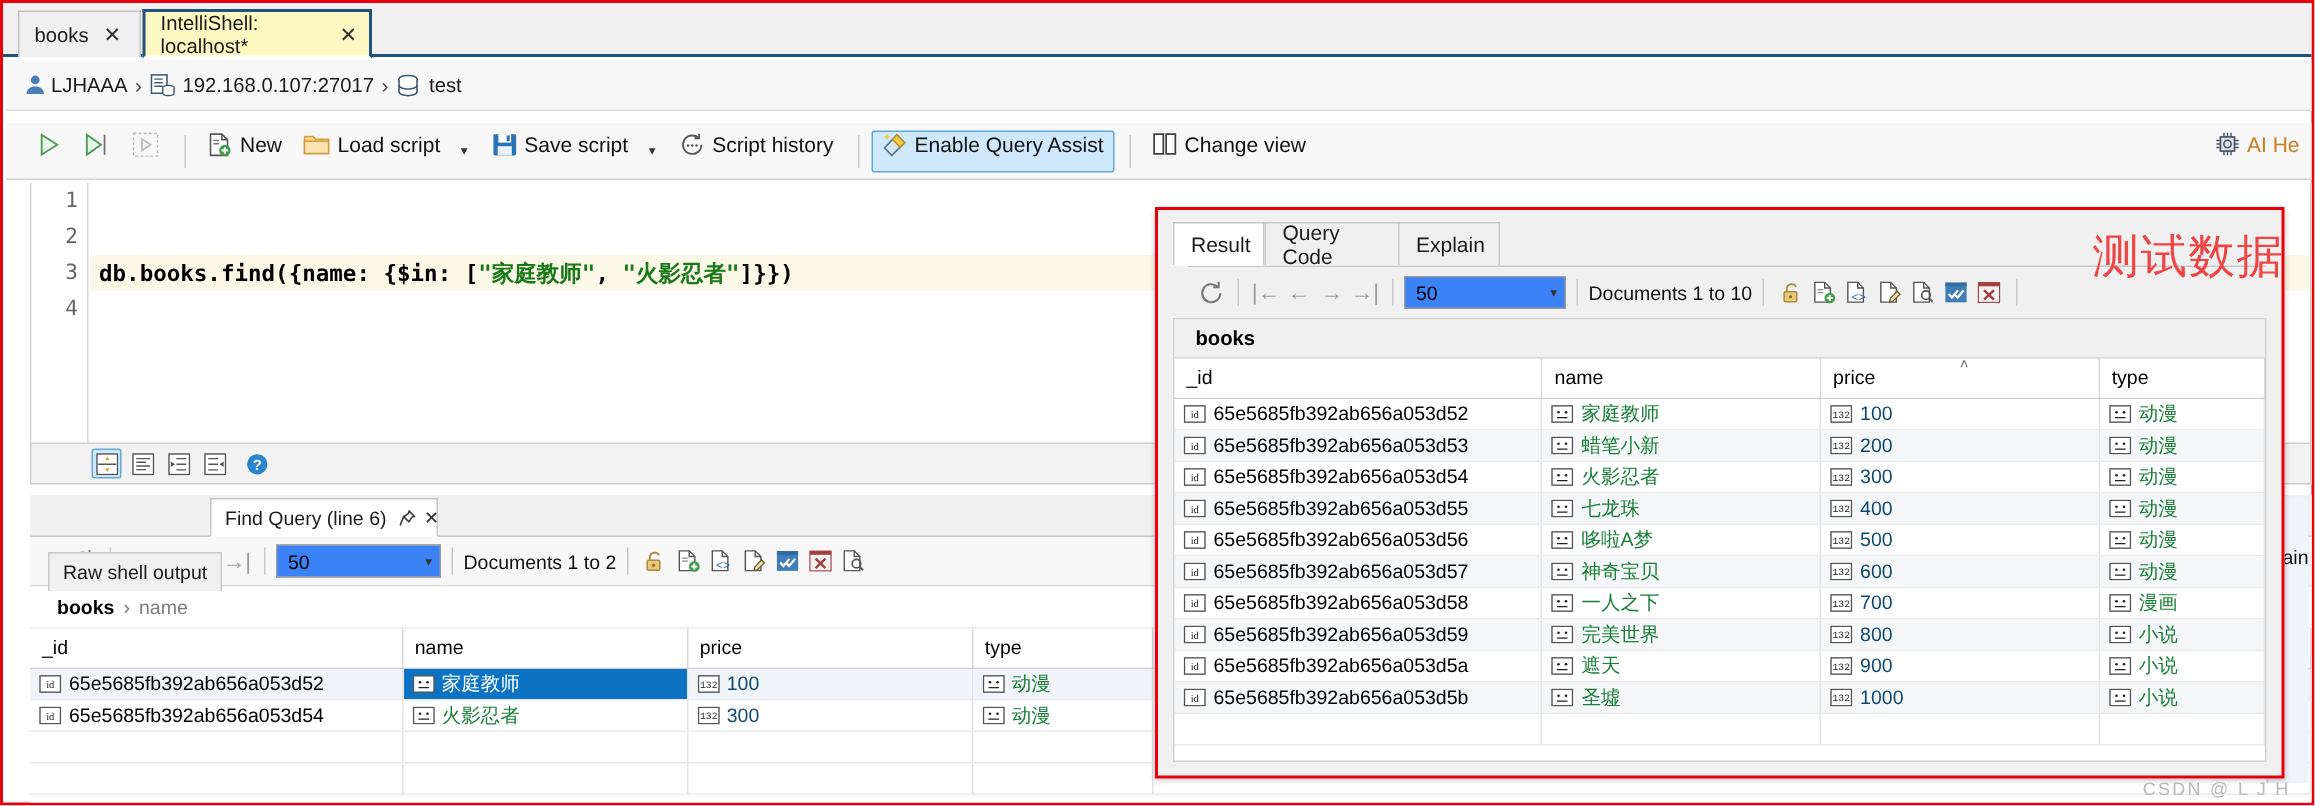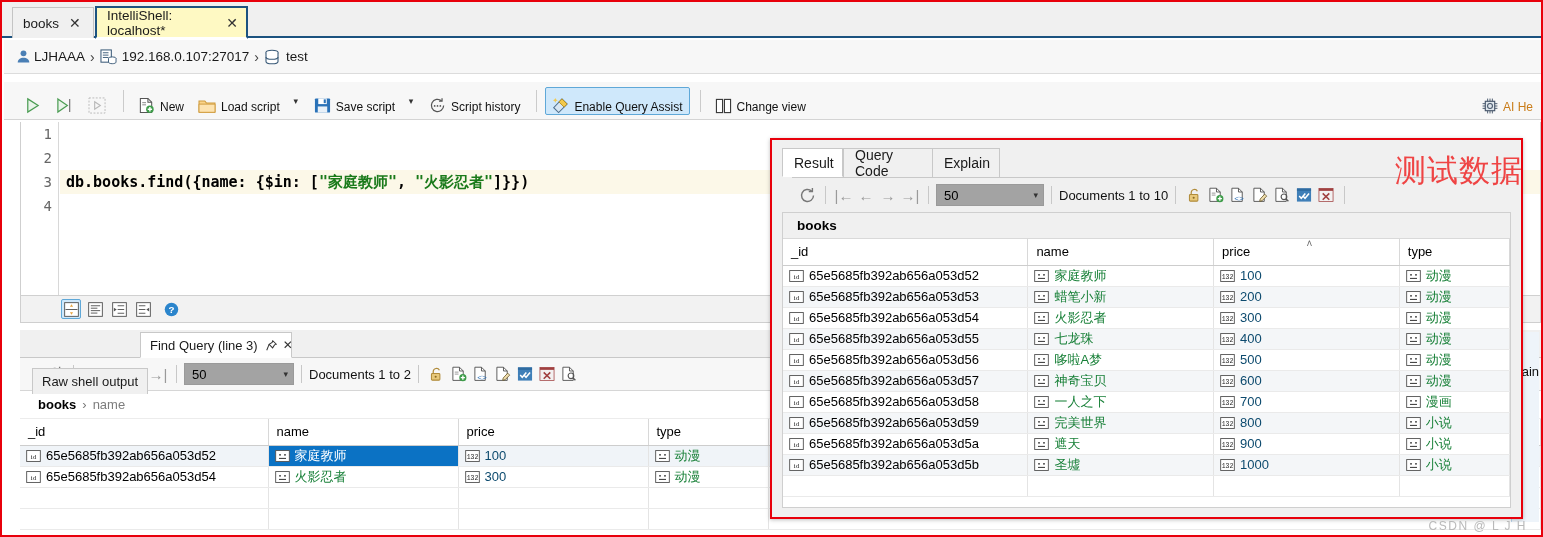--- a/index.html
+++ b/index.html
@@ -68,25 +68,25 @@
   
   .toolbar {
     position: absolute; left: 2px; top: 80px;
     width: 1537px; height: 38px;
     background: #f7f7f7;
     display: flex; align-items: center;
     padding-left: 14px;
     border-bottom: 1px solid #d4d4d4;
   }
   .tb-item {
-    display: flex; align-items: flex-end;
+    display: flex; align-items: flex-start;
     height: 26px;
     padding: 0 6px;
     margin-right: 2px;
-    font-size: 12px;
+    font-size: 14px;
     color: #111;
     cursor: default;
     white-space: nowrap;
   }
   .tb-item .lbl { margin-left: 5px; }
   .tb-item.highlight {
     background: #cfe8fb;
     border: 1px solid #5fa8d8;
     border-radius: 2px;
     height: 28px;
@@ -188,21 +188,21 @@
   }
   .nav-ic {
     width: 22px; height: 22px;
     display: flex; align-items: center; justify-content: center;
     color: #9a9a9a; font-size: 15px;
     cursor: default;
   }
   .vsep { width: 1px; height: 18px; background: #c8c8c8; margin: 0 7px; }
   .sel-box {
     width: 110px; height: 22px;
-    border: 1px solid #9a9a9a; background: #a3a3a3;
+    border: 1px solid #9a9a9a; background: #3b82f6;
     display: flex; align-items: center; justify-content: space-between;
     padding: 0 5px 0 7px; font-size: 13px;
     cursor: default;
   }
   .sel-box .carr { font-size: 9px; color: #333; }
   .doc-count { font-size: 13px; color: #111; white-space: nowrap; }
 
   .crumb2 {
     height: 28px;
     display: flex; align-items: center;
@@ -543,21 +543,21 @@
     </div>
   </div>
 
   <div class="bottom-panel">
 
     <div class="bp-tabs">
       <div class="bp-tab" style="left:12px;width:116px;margin-top:36px;">
         <span>Raw shell output</span>
       </div>
       <div class="bp-tab active" style="left:120px;width:152px;">
-        <span>Find Query (line 3)</span>
+        <span>Find Query (line 6)</span>
         <span class="pin">
           <svg width="11" height="11" viewBox="0 0 12 12">
               <path d="M7.4 0.8 L11.2 4.6 L9.3 5.3 L7.2 8.6 L3.4 4.8 L6.7 2.7 Z" fill="none" stroke="#333" stroke-width="1.1"></path>
               <line x1="3.4" y1="4.8" x2="0.8" y2="11.2" stroke="#333" stroke-width="1.1"></line>
             </svg>
         </span>
         <span class="xx">✕</span>
       </div>
     </div>
 

